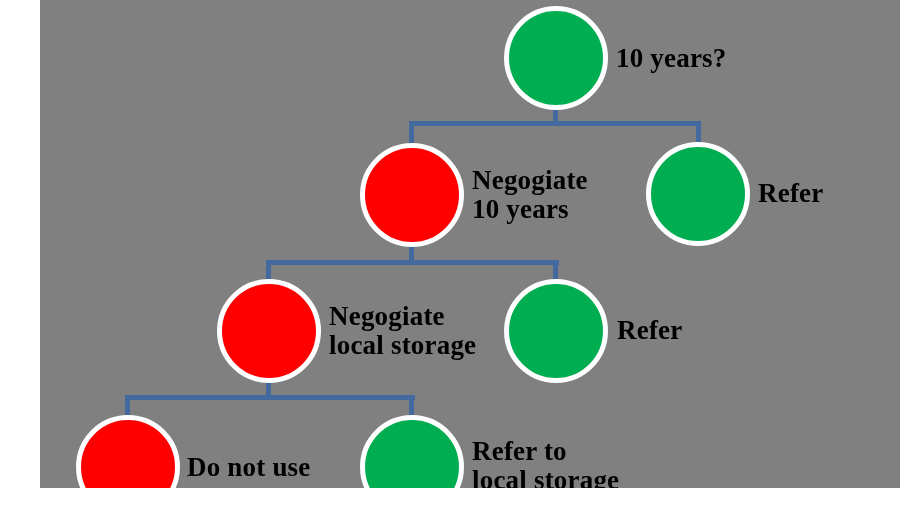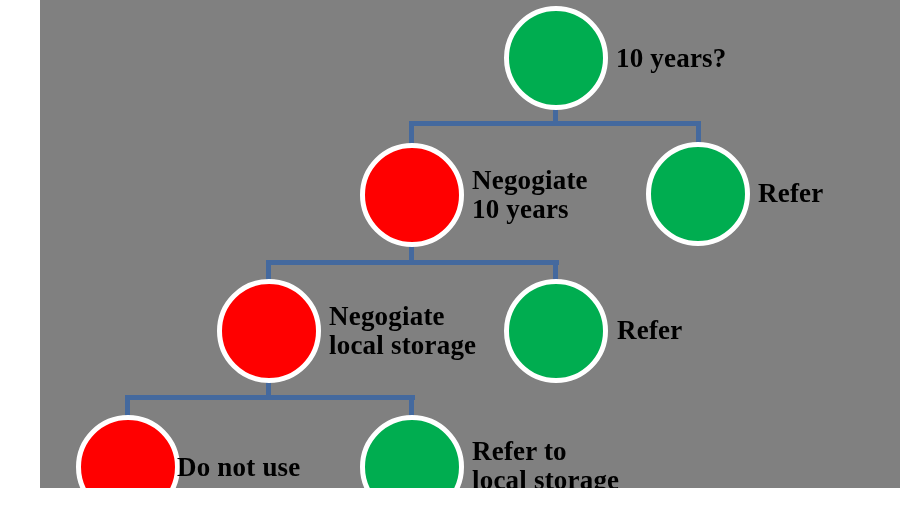--- a/index.html
+++ b/index.html
@@ -58,17 +58,17 @@
   <div class="node-circle" style="left: 36px; top: 415px; background-color: rgb(255, 0, 0);"></div>
   <div class="node-circle" style="left: 320px; top: 415px; background-color: rgb(0, 173, 80);"></div>
 
   <div class="node-label" style="left: 576px; top: 58px; color: rgb(0, 0, 0);">10 years?</div>
   <div class="node-label" style="left: 432px; top: 195px; color: rgb(0, 0, 0);">Negogiate
 10 years</div>
   <div class="node-label" style="left: 718px; top: 193px; color: rgb(0, 0, 0);">Refer</div>
   <div class="node-label" style="left: 289px; top: 331px; color: rgb(0, 0, 0);">Negogiate
 local storage</div>
   <div class="node-label" style="left: 577px; top: 330px; color: rgb(0, 0, 0);">Refer</div>
-  <div class="node-label" style="left: 137px; top: 467px; color: rgb(0, 0, 0);">Do not use</div>
+  <div class="node-label" style="left: 147px; top: 467px; color: rgb(0, 0, 0);">Do not use</div>
   <div class="node-label" style="left: 432px; top: 466px; color: #000000;">Refer to
 local storage</div>
 
 </div>
 
 </body></html>

